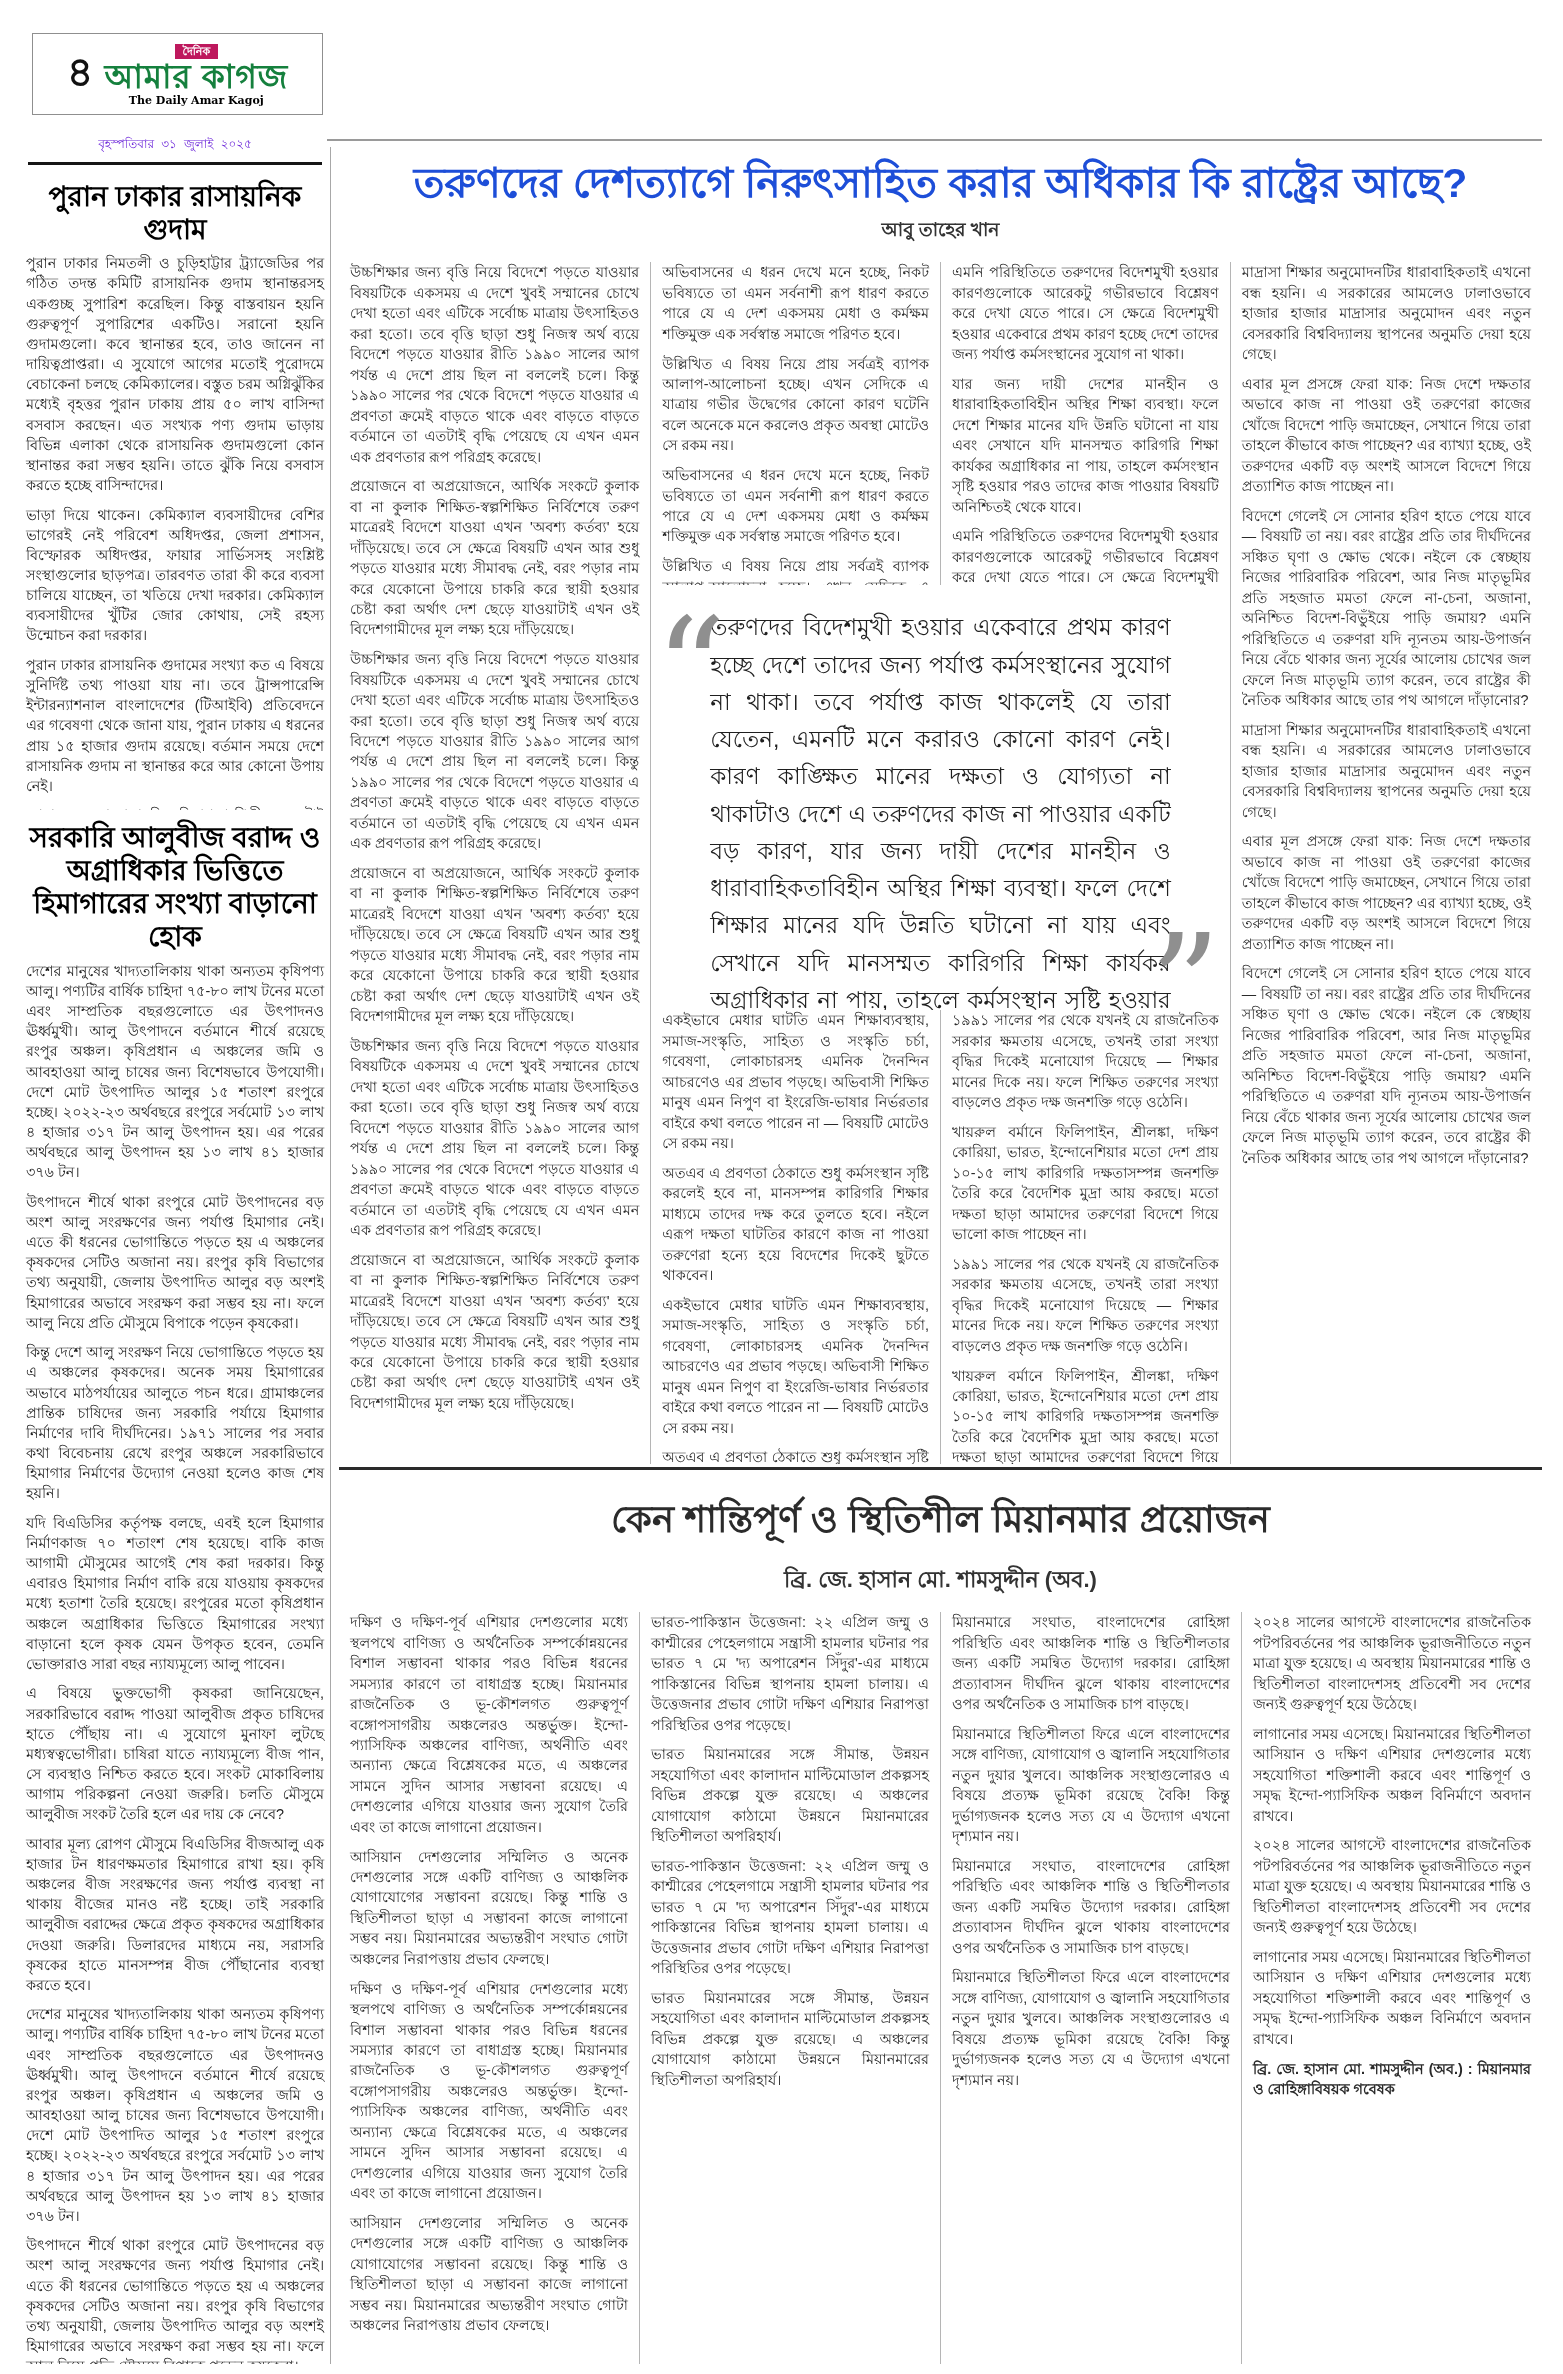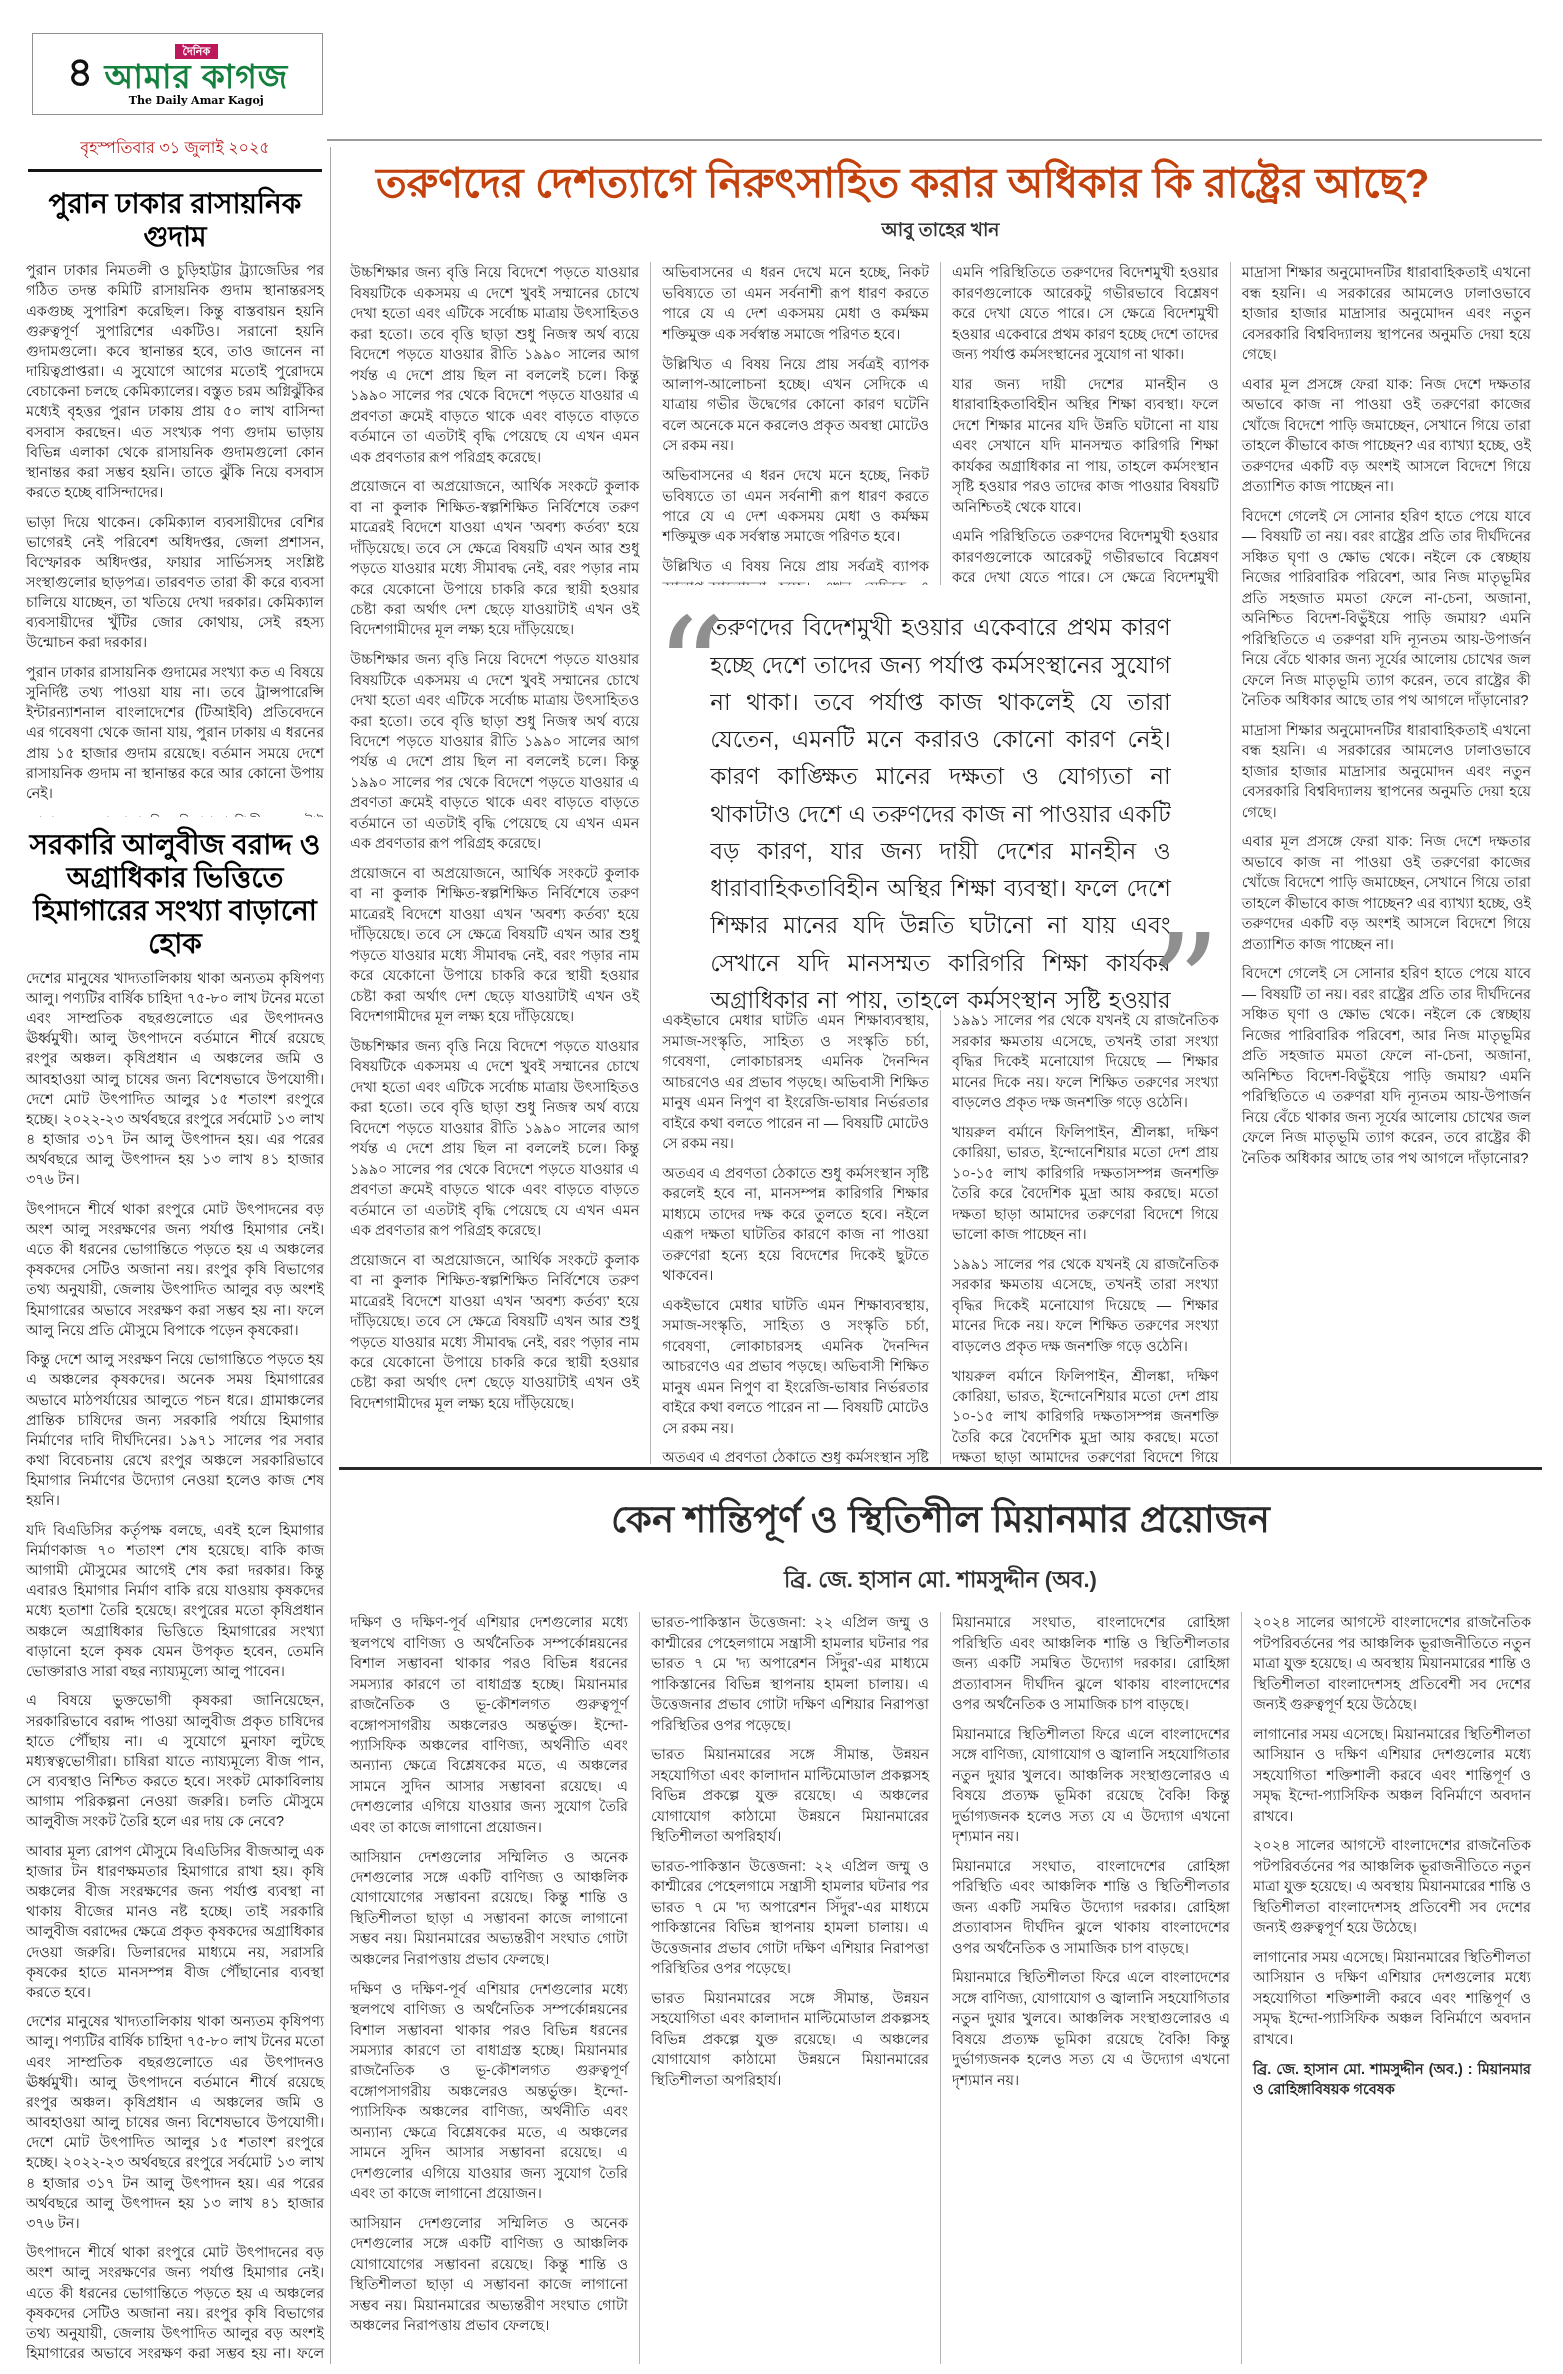--- a/index.html
+++ b/index.html
@@ -18,31 +18,31 @@
 
   
   .top-rule { position:absolute; left:327px; top:139px; right:22px; height:1.9px; background:#9a9a9a; }
   .v-divider { position:absolute; left:330px; top:147px; bottom:11px; width:0.9px; background:#a8a8a8; }
   .mid-rule { position:absolute; left:339px; right:22px; top:1467px; height:2.8px; background:#2a2a2a; }
 
   
   .left-col { position:absolute; left:24px; top:124px; width:302px; bottom:11px; display:flex; flex-direction:column; overflow:hidden; }
   .editorial-title-box { border:1.9px solid #6f6f6f; margin:0 13px; padding:13px 3.7px 16.7px; text-align:center; }
   .editorial-title { font-size:50px; font-weight:900; color:#000; letter-spacing:0.9px; }
-  .editorial-date { text-align:center; font-size:16px; color:#b91c1c; margin:11px 0 7.4px; }
+  .editorial-date { text-align:center; font-size:12px; color:#6d28d9; margin:11px 0 7.4px;font-family:Liberation Mono, monospace; }
   .date-rule { height:2.8px; background:#151515; margin:0 3.7px 3.7px; }
   .ed-headline { text-align:center; font-weight:800; font-size:28px; line-height:1.18; color:#000; margin:11px 1.9px 7.4px; }
   .ed-body { text-align:justify; font-size:14.4px; line-height:1.4; color:#222; overflow:hidden; padding:0 1.9px; }
   .ed-body-1 { height:557px; }
   .ed-body-2 { flex:1; }
   .ed-body p { margin-bottom:9.3px; text-indent:0; }
 
   
   .main-art { position:absolute; left:339px; top:147px; right:22px; height:1317px; display:flex; flex-direction:column; overflow:hidden; }
-  .main-headline { font-size:41px; font-weight:800; color:#c2410c; line-height:1.15; padding:13px 37px 0; }
+  .main-headline { text-align:center; font-size:41px; font-weight:800; color:#1d4ed8; line-height:1.15; padding:13px 37px 0; }
   .main-byline { text-align:center; font-size:18.6px; font-weight:700; color:#333; margin-top:9.3px; }
   .art-body { display:flex; flex:1; margin-top:15px; overflow:hidden; }
   .col { text-align:justify; font-size:14.4px; line-height:1.42; color:#2a2a2a; padding:0 11px; overflow:hidden; }
   .col p { margin-bottom:9.3px; }
   .c-left { flex:1; border-right:0.9px solid #b5b5b5; }
   .c-mid { flex:2; border-right:0.9px solid #b5b5b5; display:flex; flex-direction:column; overflow:hidden; }
   .c-right { flex:1; }
   .mid-top, .mid-bottom { display:flex; overflow:hidden; }
   .mid-top { height:323px; }
   .mid-bottom { flex:1; }

